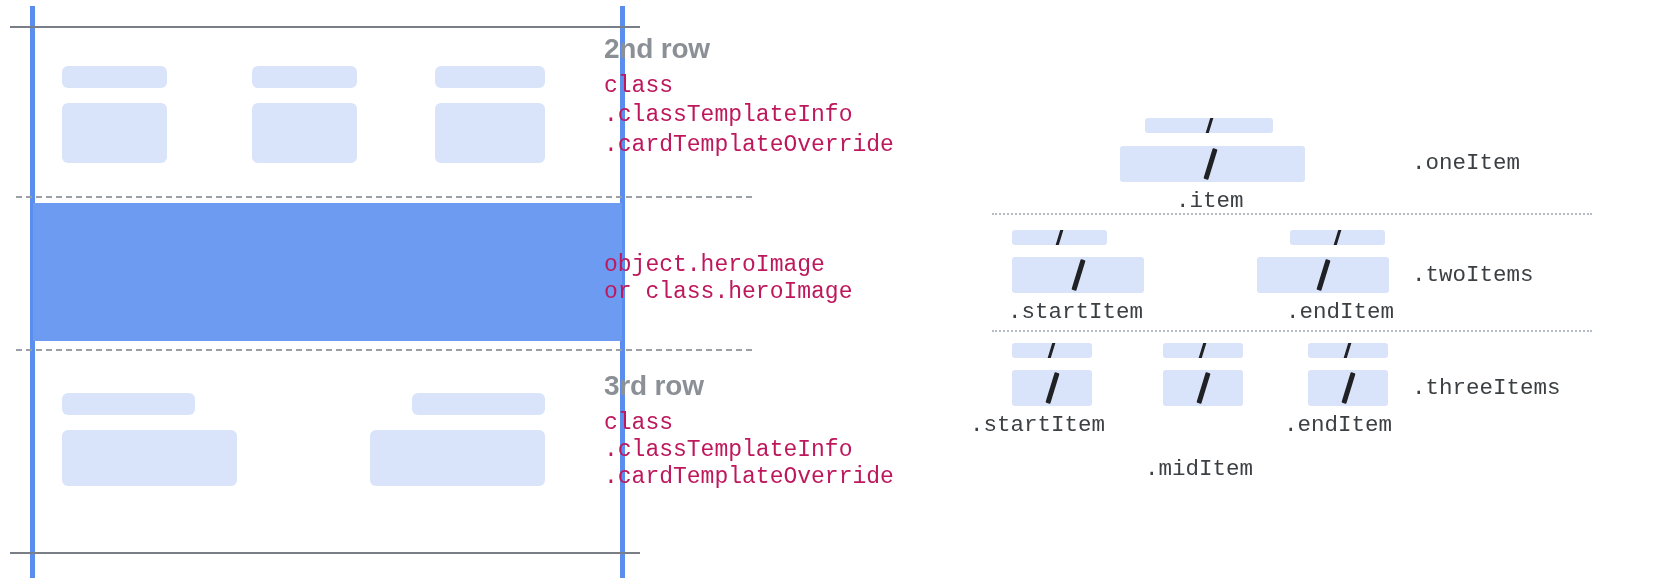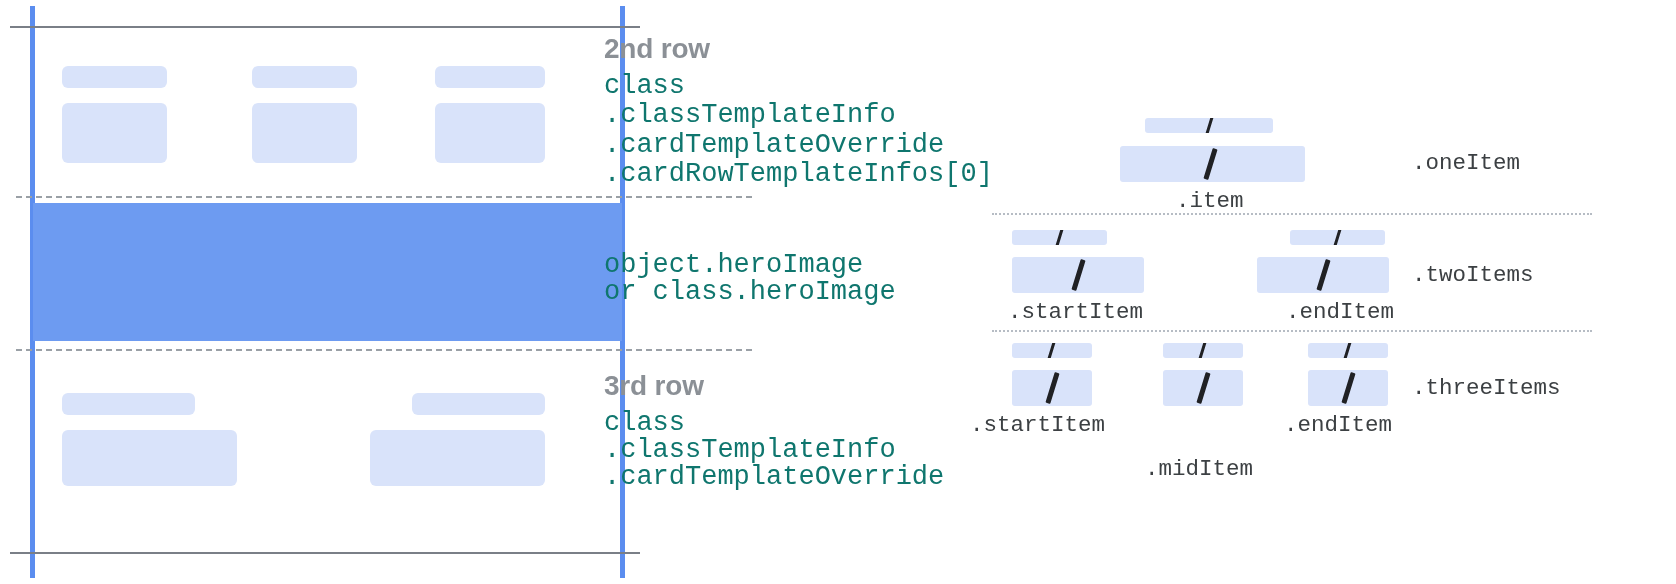--- a/index.html
+++ b/index.html
@@ -56,22 +56,22 @@
     font-family: "Liberation Sans", sans-serif;
     font-size: 28px;
     font-weight: bold;
     color: #8b9096;
     letter-spacing: -0.2px;
     white-space: pre;
   }
   .mono {
     position: absolute;
     font-family: "Liberation Mono", monospace;
-    font-size: 27px;
-    color: #0f766e;
+    font-size: 23px;
+    color: #be185d;
     white-space: pre;
     line-height: 29px;
   }
 
   
   .slotbar {
     position: absolute;
     background: #d9e3fa;
     border-radius: 3px;
     overflow: hidden;
@@ -134,21 +134,20 @@
     <div class="bar" style="left:370px;top:81px;width:175px;height:56px;"></div>
   </div>
 </div>
 
 <div class="abs" style="left:0;top:0;width:1000px;height:584px;">
 
   <div class="rowtitle" style="left:604px;top:33px;">2nd row</div>
   <div class="mono" style="left:604px;top:72px;">class</div>
   <div class="mono" style="left:604px;top:101px;">.classTemplateInfo</div>
   <div class="mono" style="left:604px;top:131px;">.cardTemplateOverride</div>
-  <div class="mono" style="left:604px;top:160px;">.cardRowTemplateInfos[0]</div>
 
   <div class="mono" style="left:604px;top:251px;">object.heroImage</div>
   <div class="mono" style="left:604px;top:278px;">or class.heroImage</div>
 
   <div class="rowtitle" style="left:604px;top:370px;">3rd row</div>
   <div class="mono" style="left:604px;top:409px;">class</div>
   <div class="mono" style="left:604px;top:436px;">.classTemplateInfo</div>
   <div class="mono" style="left:604px;top:463px;">.cardTemplateOverride</div>
 </div>
 

